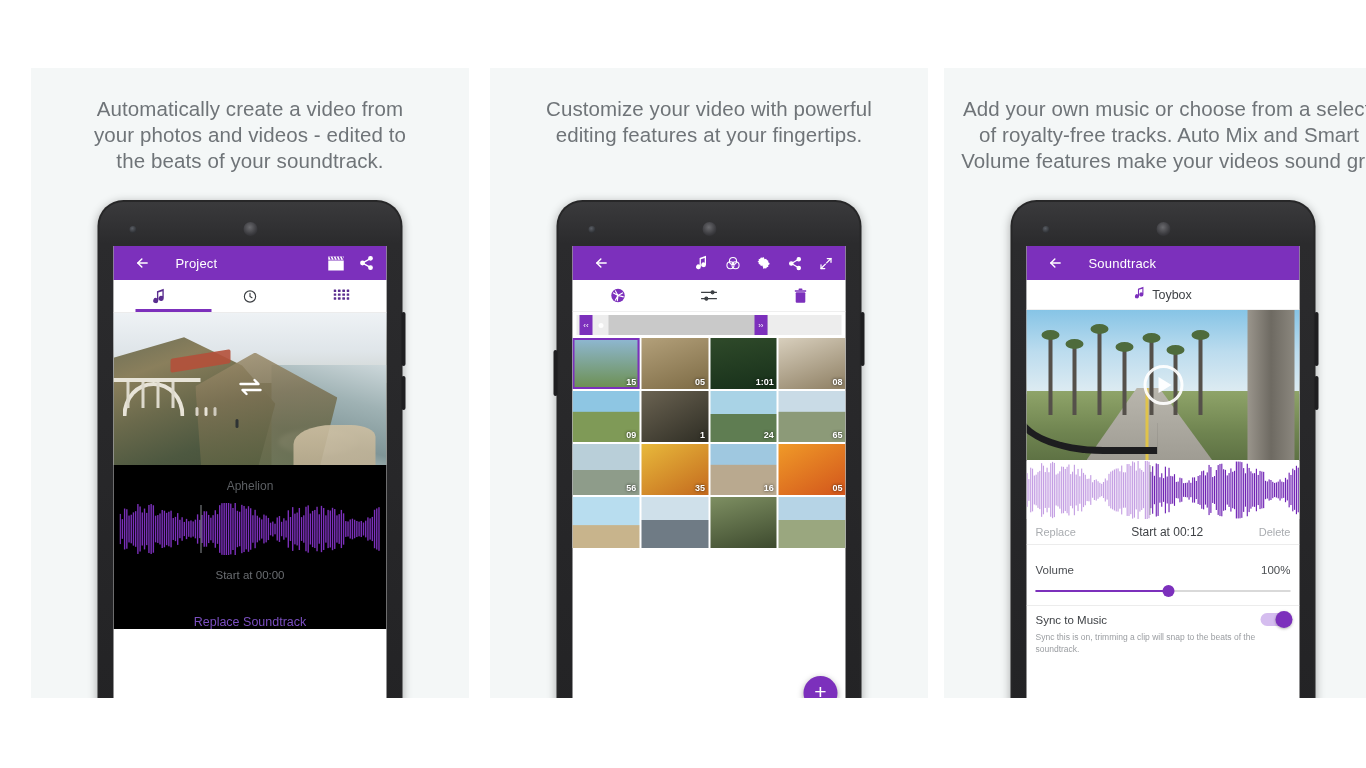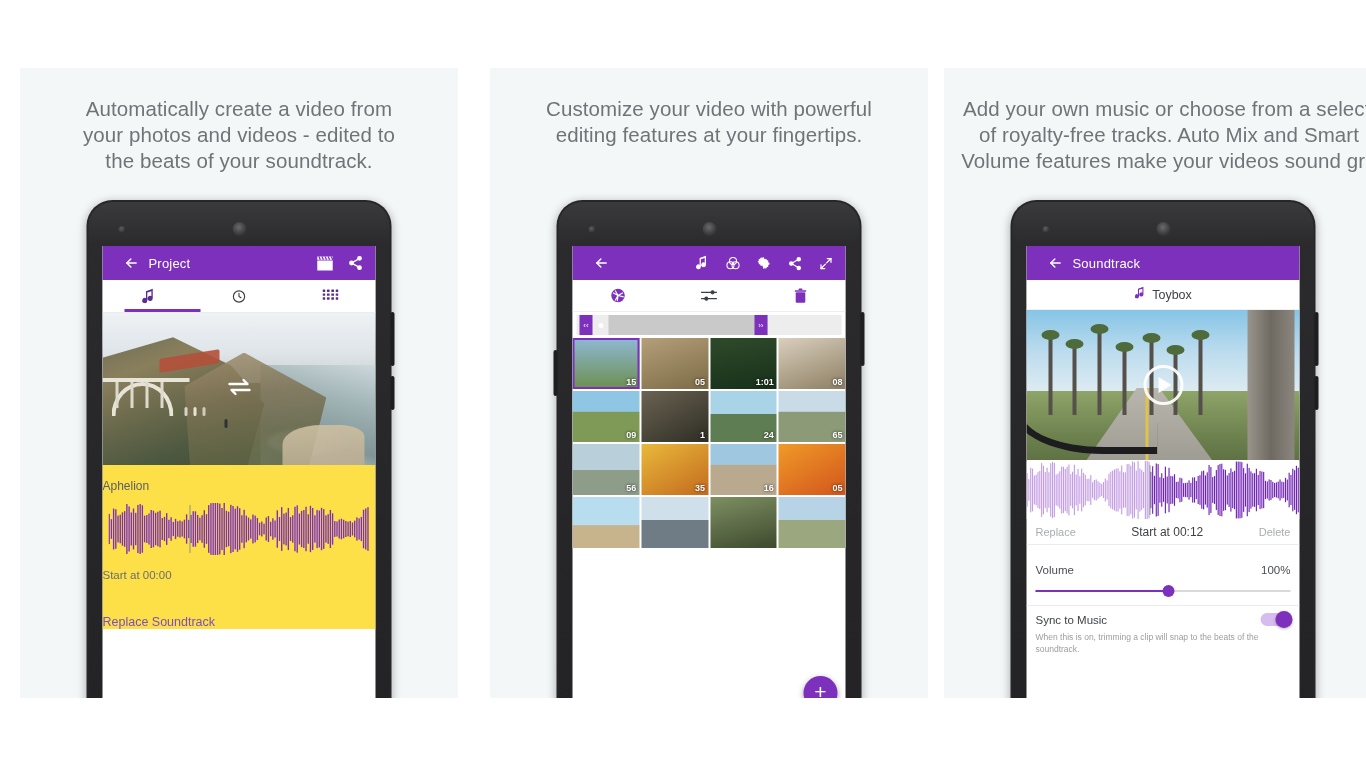--- a/index.html
+++ b/index.html
@@ -3,21 +3,21 @@
 <meta charset="utf-8">
 <style>
   * { margin:0; padding:0; box-sizing:border-box; }
   html,body { width:1366px; height:768px; overflow:hidden; background:#ffffff;
     font-family:"Liberation Sans", sans-serif; }
 
   .stage { position:relative; width:1366px; height:768px; background:#ffffff; }
 
   
   .panel { position:absolute; top:68px; height:630px; background:#f4f7f7; overflow:hidden; }
-  #panel-1 { left:20px;  width:438px; }
+  #panel-1 { left:31px;  width:438px; }
   #panel-2 { left:490px; width:438px; }
   #panel-3 { left:944px; width:438px; }
 
   .caption { position:absolute; left:0; right:0; top:28px; text-align:center;
     font-size:20.5px; line-height:26px; color:#6f7478; letter-spacing:.1px;
     padding:0 14px; font-weight:400; white-space:pre-line; }
   #panel-3 .caption { padding:0 2px 0 14px; text-align:center; }
 
   
   .phone { position:absolute; left:50%; transform:translateX(-50%); top:132px;
@@ -38,21 +38,21 @@
     z-index:3; }
   .front-cam { position:absolute; left:32px; top:26px; width:7px; height:7px; border-radius:50%;
     background:radial-gradient(circle at 40% 35%,#5b5f66 0%,#2e3034 70%); z-index:3; }
 
   .screen { position:absolute; left:16px; right:16px; top:46px; bottom:4px;
     background:#ffffff; overflow:hidden; z-index:2; }
 
   
   .appbar { height:34px; background:#7c30bc; display:flex; align-items:center;
     padding:0 9px; color:#fff; position:relative; }
-  .appbar .title { font-size:13px; margin-left:6px; letter-spacing:.2px; }
+  .appbar .title { font-size:13px; margin-left:22px; letter-spacing:.2px; }
   .appbar .spacer { flex:1; }
   .abicon { width:22px; height:22px; display:flex; align-items:center; justify-content:center;
     margin-left:9px; }
   .abicon svg { display:block; }
 
   
   .tabrow { height:33px; background:#fff; display:flex; align-items:center;
     position:relative; border-bottom:1px solid #ececec; }
   .tab { flex:1; display:flex; align-items:center; justify-content:center; height:100%; }
   .tab-underline { position:absolute; left:8%; bottom:0; width:28%; height:3px; background:#7c30bc; }
@@ -80,21 +80,21 @@
   .p1-bridge::before { content:""; position:absolute; left:16%; top:0; width:58%; height:100%;
     border:4px solid #e8e4d8; border-bottom:none; border-radius:50% 50% 0 0 / 100% 100% 0 0; }
   .p1-bridge i { position:absolute; top:0; width:3px; height:88%; background:#ddd9cc; }
   .p1-beach { position:absolute; right:4%; bottom:0; width:30%; height:26%;
     background:linear-gradient(180deg,#cdbfa2,#bcae92); border-radius:48% 30% 0 0; opacity:.9; }
   .p1-people { position:absolute; }
   .p1-people i { position:absolute; width:3px; height:9px; border-radius:2px; }
   .loop-icon { position:absolute; left:50%; top:50%; transform:translate(-50%,-50%); }
 
   
-  .s1-body { background:#fde047; padding-top:14px; text-align:left; }
+  .s1-body { background:#000000; padding-top:14px; text-align:center; }
   .s1-title { font-size:12px; color:#5c5f63; }
   .wavewrap { position:relative; height:52px; margin:10px 6px 6px; }
   .playhead { position:absolute; left:31%; top:2px; bottom:2px; width:1.5px; background:#8c8f93; }
   .s1-start { font-size:11.5px; color:#6a6d71; margin-top:14px; }
   .s1-replace { font-size:12.5px; color:#7b4fc0; margin-top:34px; }
 
   
   .toolrow2 { height:32px; background:#fff; display:flex; align-items:center;
     border-bottom:1px solid #efefef; }
   .toolrow2 > div { flex:1; display:flex; align-items:center; justify-content:center; }
@@ -813,18 +813,18 @@
             <div class="knob"></div>
           </div>
         </div>
 
         <div class="syncrow">
           <span class="lbl">Sync to Music</span>
           <span class="toggle">
               <i></i>
             </span>
         </div>
-        <div class="synchelp">When this is on, trimming a clip will snap to the beats of the soundtrack.</div>
+        <div class="synchelp">Sync this is on, trimming a clip will snap to the beats of the soundtrack.</div>
       </div>
     </div>
   </div>
 
 </div>
 
 </body></html>

